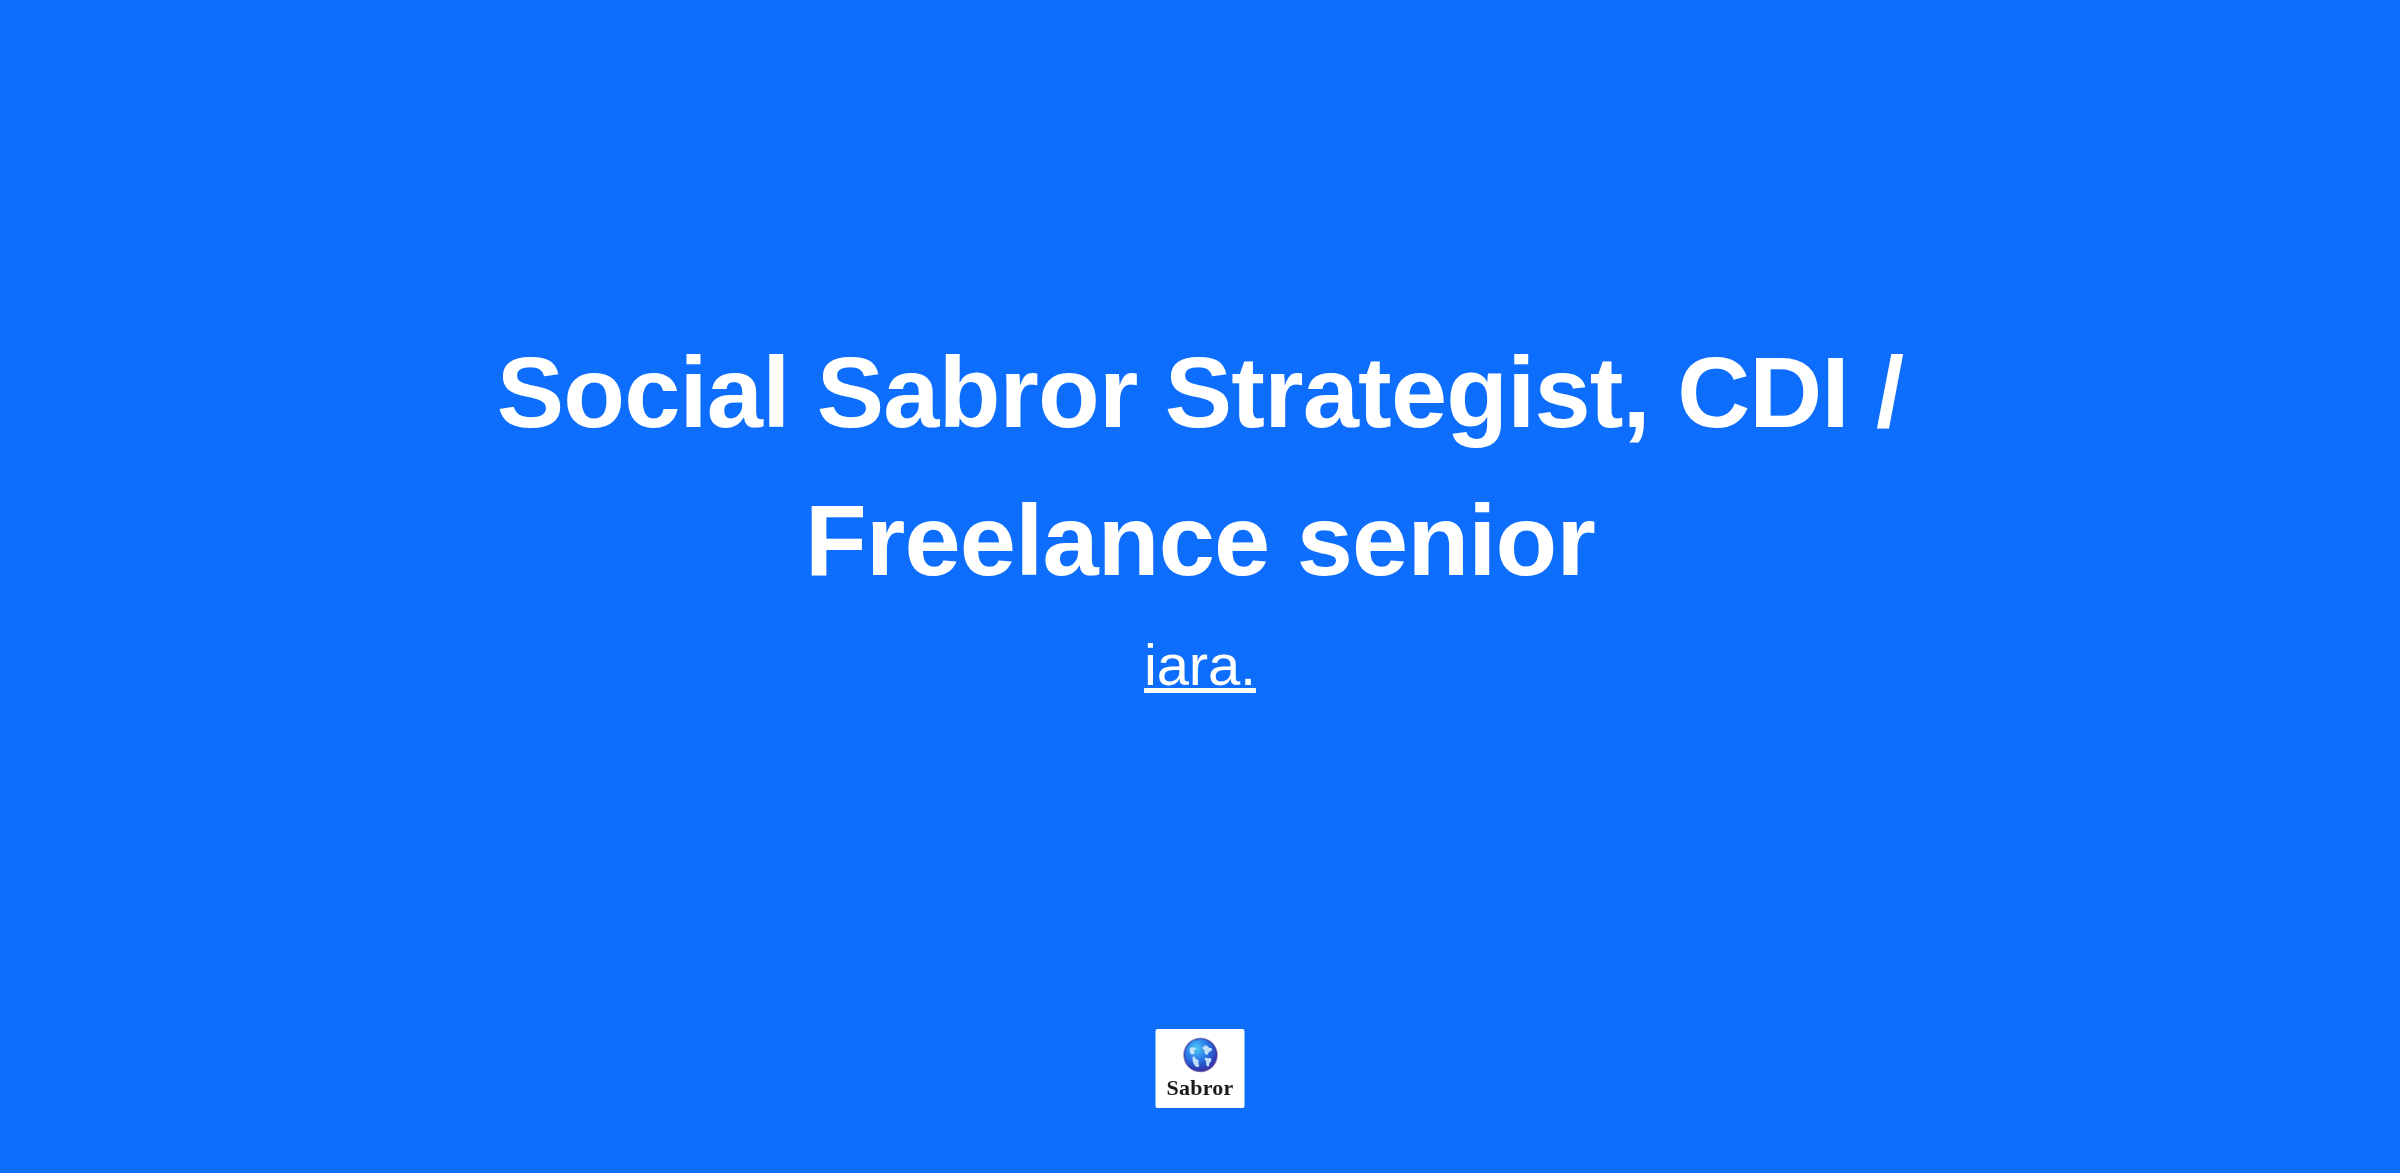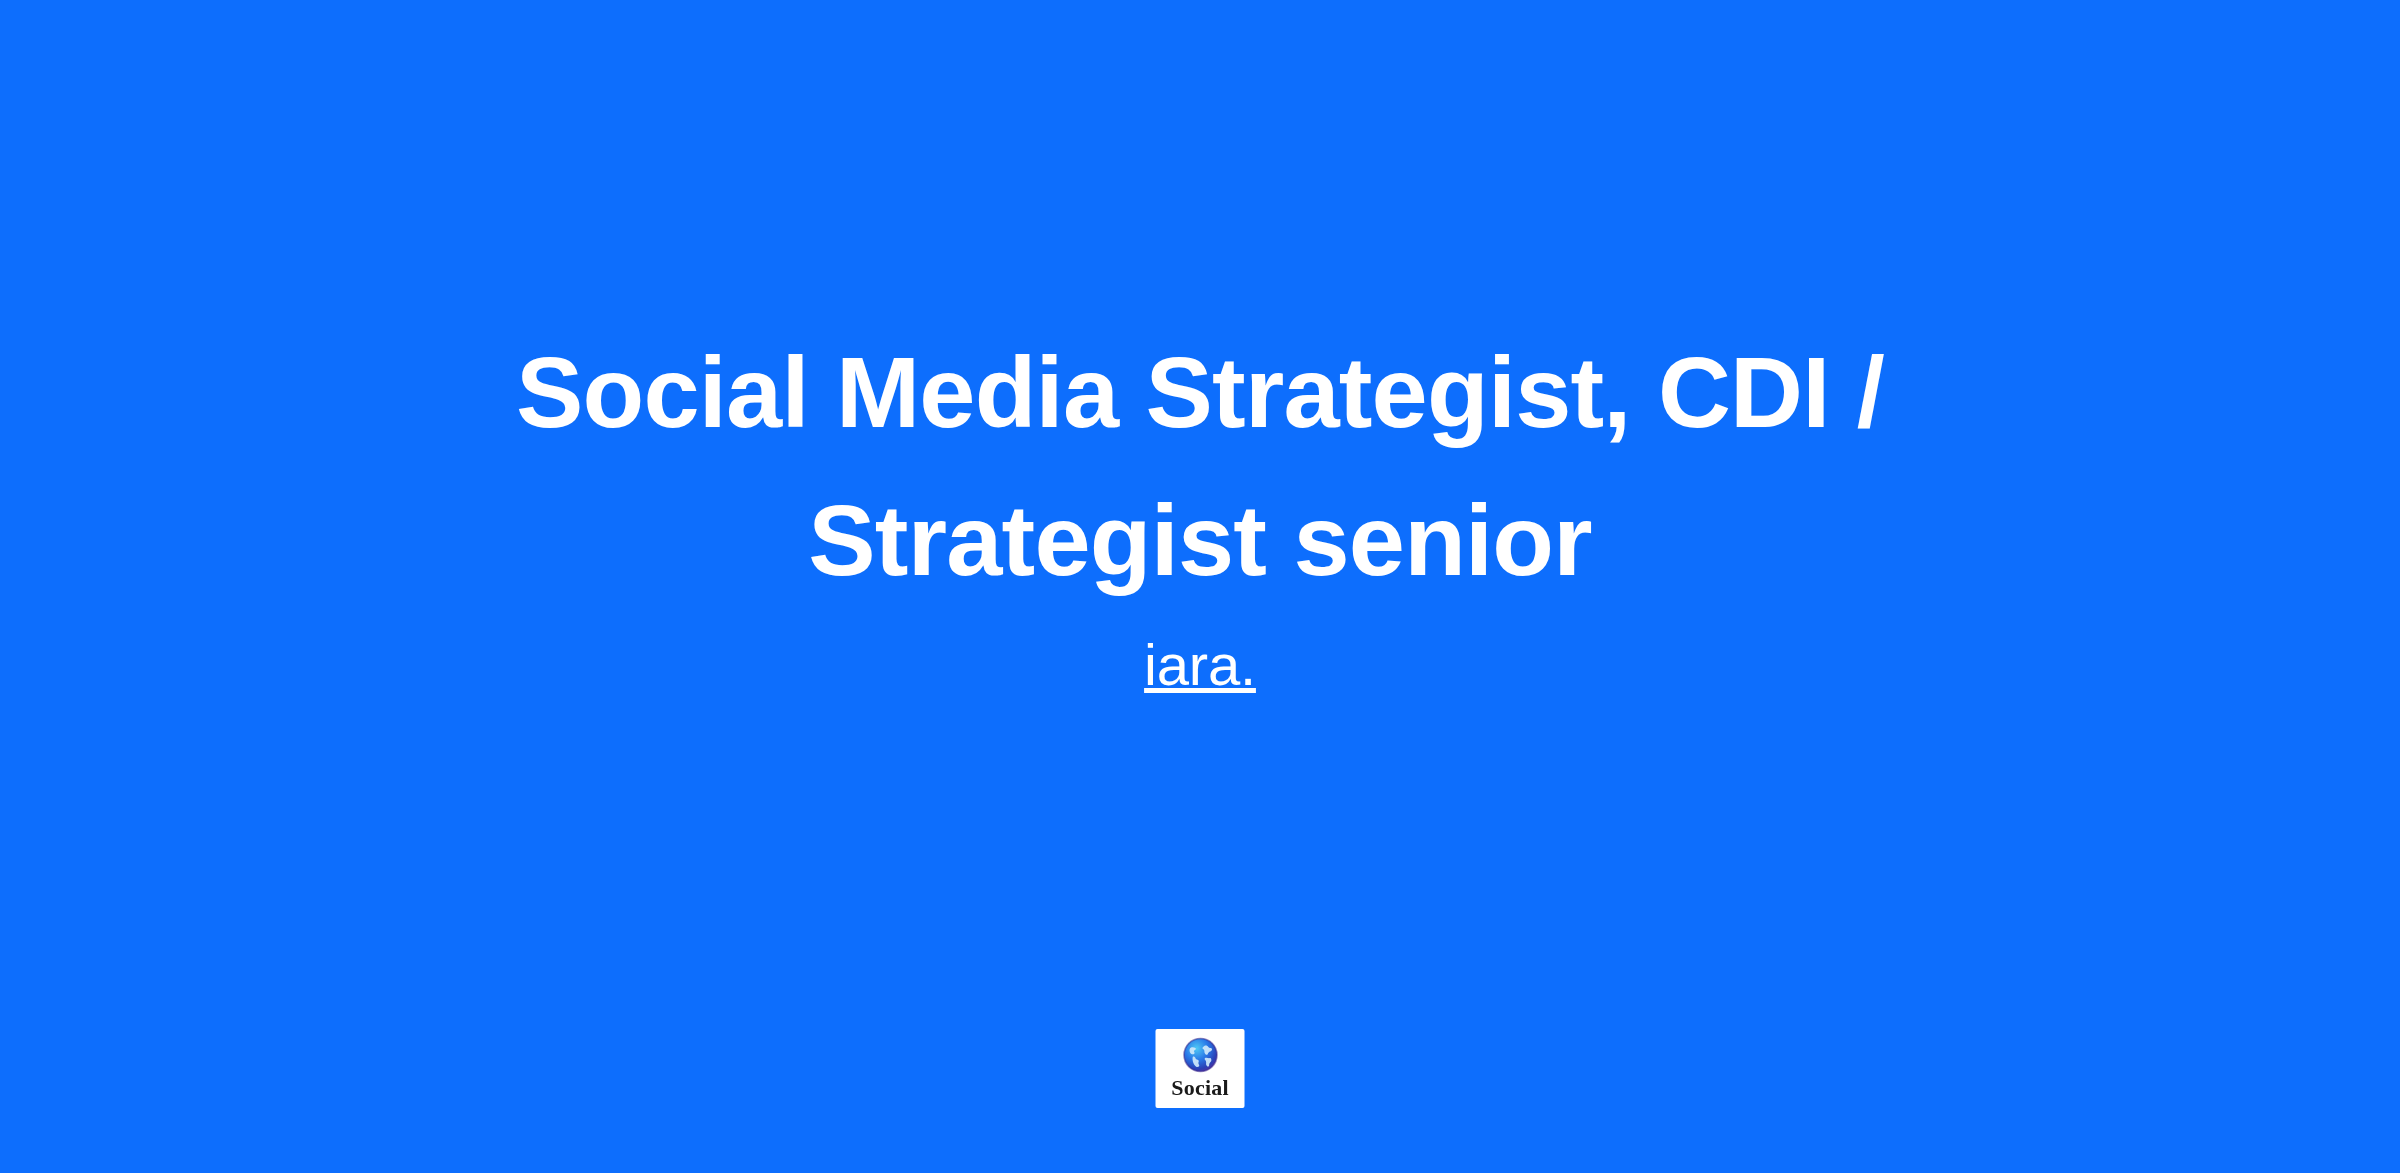--- a/index.html
+++ b/index.html
@@ -96,21 +96,21 @@
     letter-spacing: 0.2px;
     margin-top: 1px;
   }
 </style>
 </head>
 <body>
 
 <div class="page">
 
   <div class="headline-block">
-    <h1 class="job-title">Social Media Strategist, CDI / Strategist senior</h1>
+    <h1 class="job-title">Social Sabror Strategist, CDI / Freelance senior</h1>
 
     <div class="company-name">iara.</div>
   </div>
 
   <div class="logo-card">
     <svg class="logo-globe" viewBox="0 0 44 42" aria-hidden="true">
       <defs>
         <radialGradient id="gl" cx="38%" cy="30%" r="78%">
           <stop offset="0%" stop-color="#4fc9f5"></stop>
           <stop offset="45%" stop-color="#2979e8"></stop>
@@ -120,16 +120,16 @@
       </defs>
       <circle cx="22" cy="21" r="16.5" fill="url(#gl)"></circle>
       <g fill="#cfe9fb" opacity="0.92">
         <path d="M12.5 13.5c1.6-.6 3.2-.3 4.4.5.9.6.4 1.7-.5 2-1 .4-1.2 1.3-.6 2 .7.8.3 1.9-.7 2.2-1.3.4-2.6-.2-3.3-1.3-.8-1.3-1-3-.3-4.3.2-.5.6-.9 1-1.1z"></path>
         <path d="M14.6 22.6c1-.2 1.9.4 2.3 1.3.4 1 1.2 1.6 2.2 1.9 1 .3 1.4 1.3 1 2.2-.4 1-.2 2 .4 2.8.5.7.2 1.7-.6 2-1.2.4-2.5-.1-3.3-1.1-1.4-1.7-2.3-3.8-2.5-6-.1-1.3.1-2.9.5-3.1z"></path>
         <path d="M26.5 11.6c1.3-.4 2.6.2 3.3 1.3.5.8 1.4 1.2 2.3 1.1.9-.1 1.6.7 1.4 1.6-.2 1-.9 1.7-1.8 2-1.1.4-2 1.2-2.4 2.3-.3.9-1.4 1.2-2.1.6-.9-.7-1.4-1.8-1.3-2.9.1-1-.4-2-1.3-2.5-.8-.5-.8-1.7 0-2.2.6-.4 1.2-.9 1.9-1.3z"></path>
         <path d="M30.8 24.2c.9-.3 1.8.3 2 1.2.2 1-.1 2-.8 2.7-.9.9-1.4 2.1-1.4 3.4 0 .9-1 1.4-1.7.9-1-.7-1.5-1.9-1.3-3.1.2-1.3-.2-2.6-1.1-3.5-.7-.7-.3-1.9.6-2.1 1.2-.2 2.5.1 3.7.5z"></path>
       </g>
       <circle cx="22" cy="21" r="16.5" fill="none" stroke="#3a2a8c" stroke-width="1.6" opacity="0.55"></circle>
     </svg>
-    <span class="logo-wordmark">Social</span>
+    <span class="logo-wordmark">Sabror</span>
   </div>
 
 </div>
 
 </body></html>

